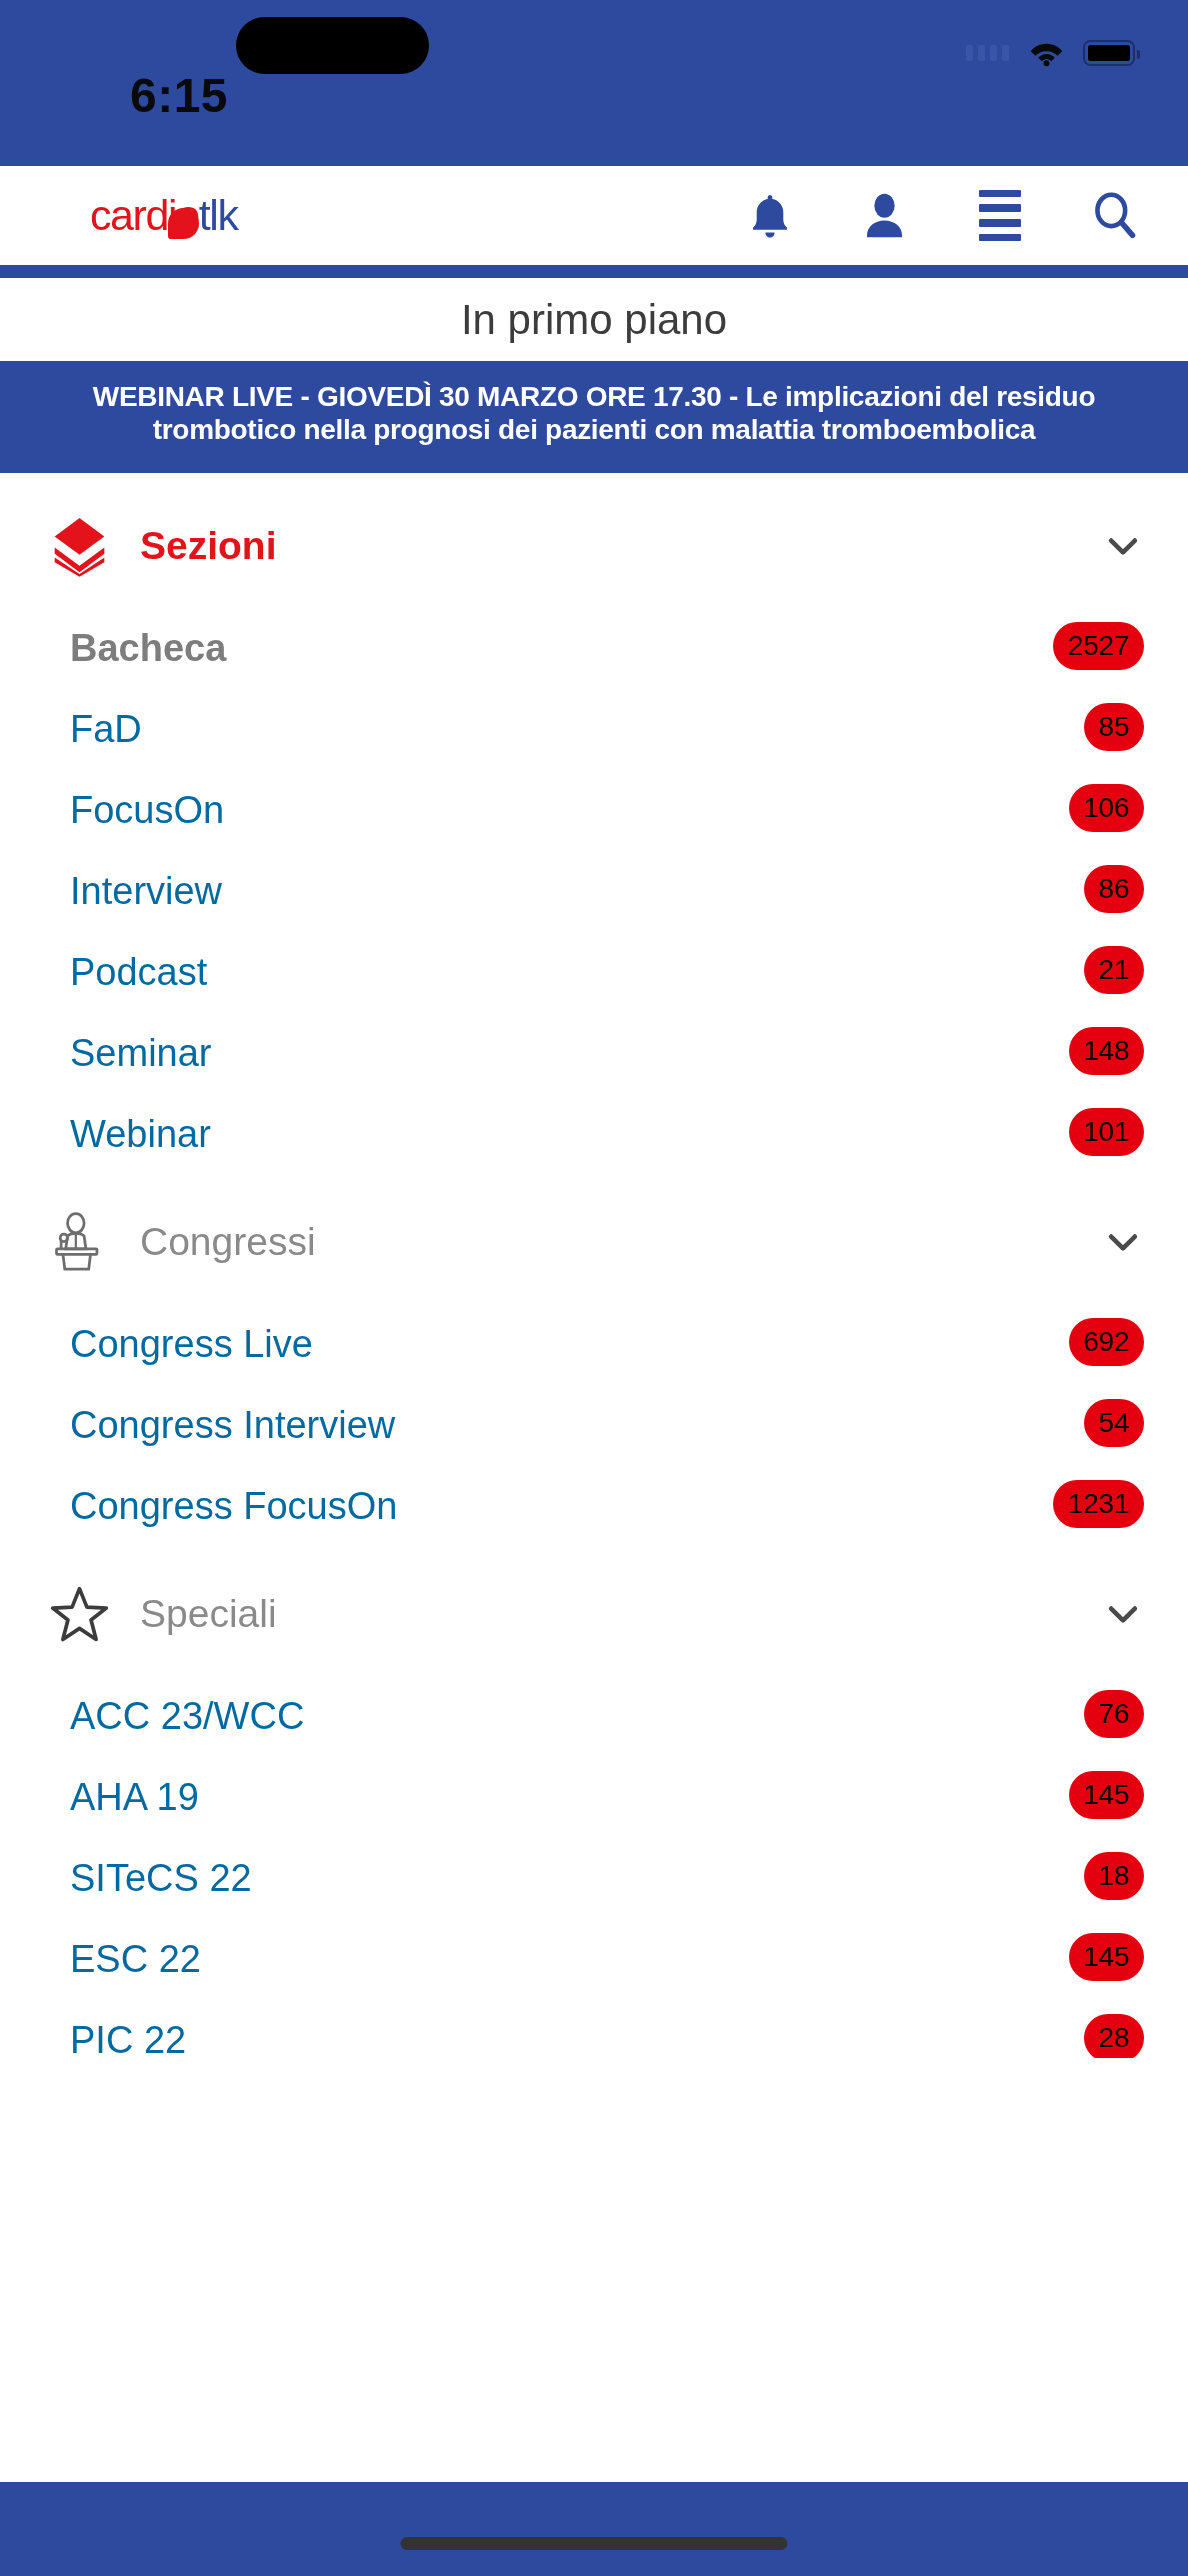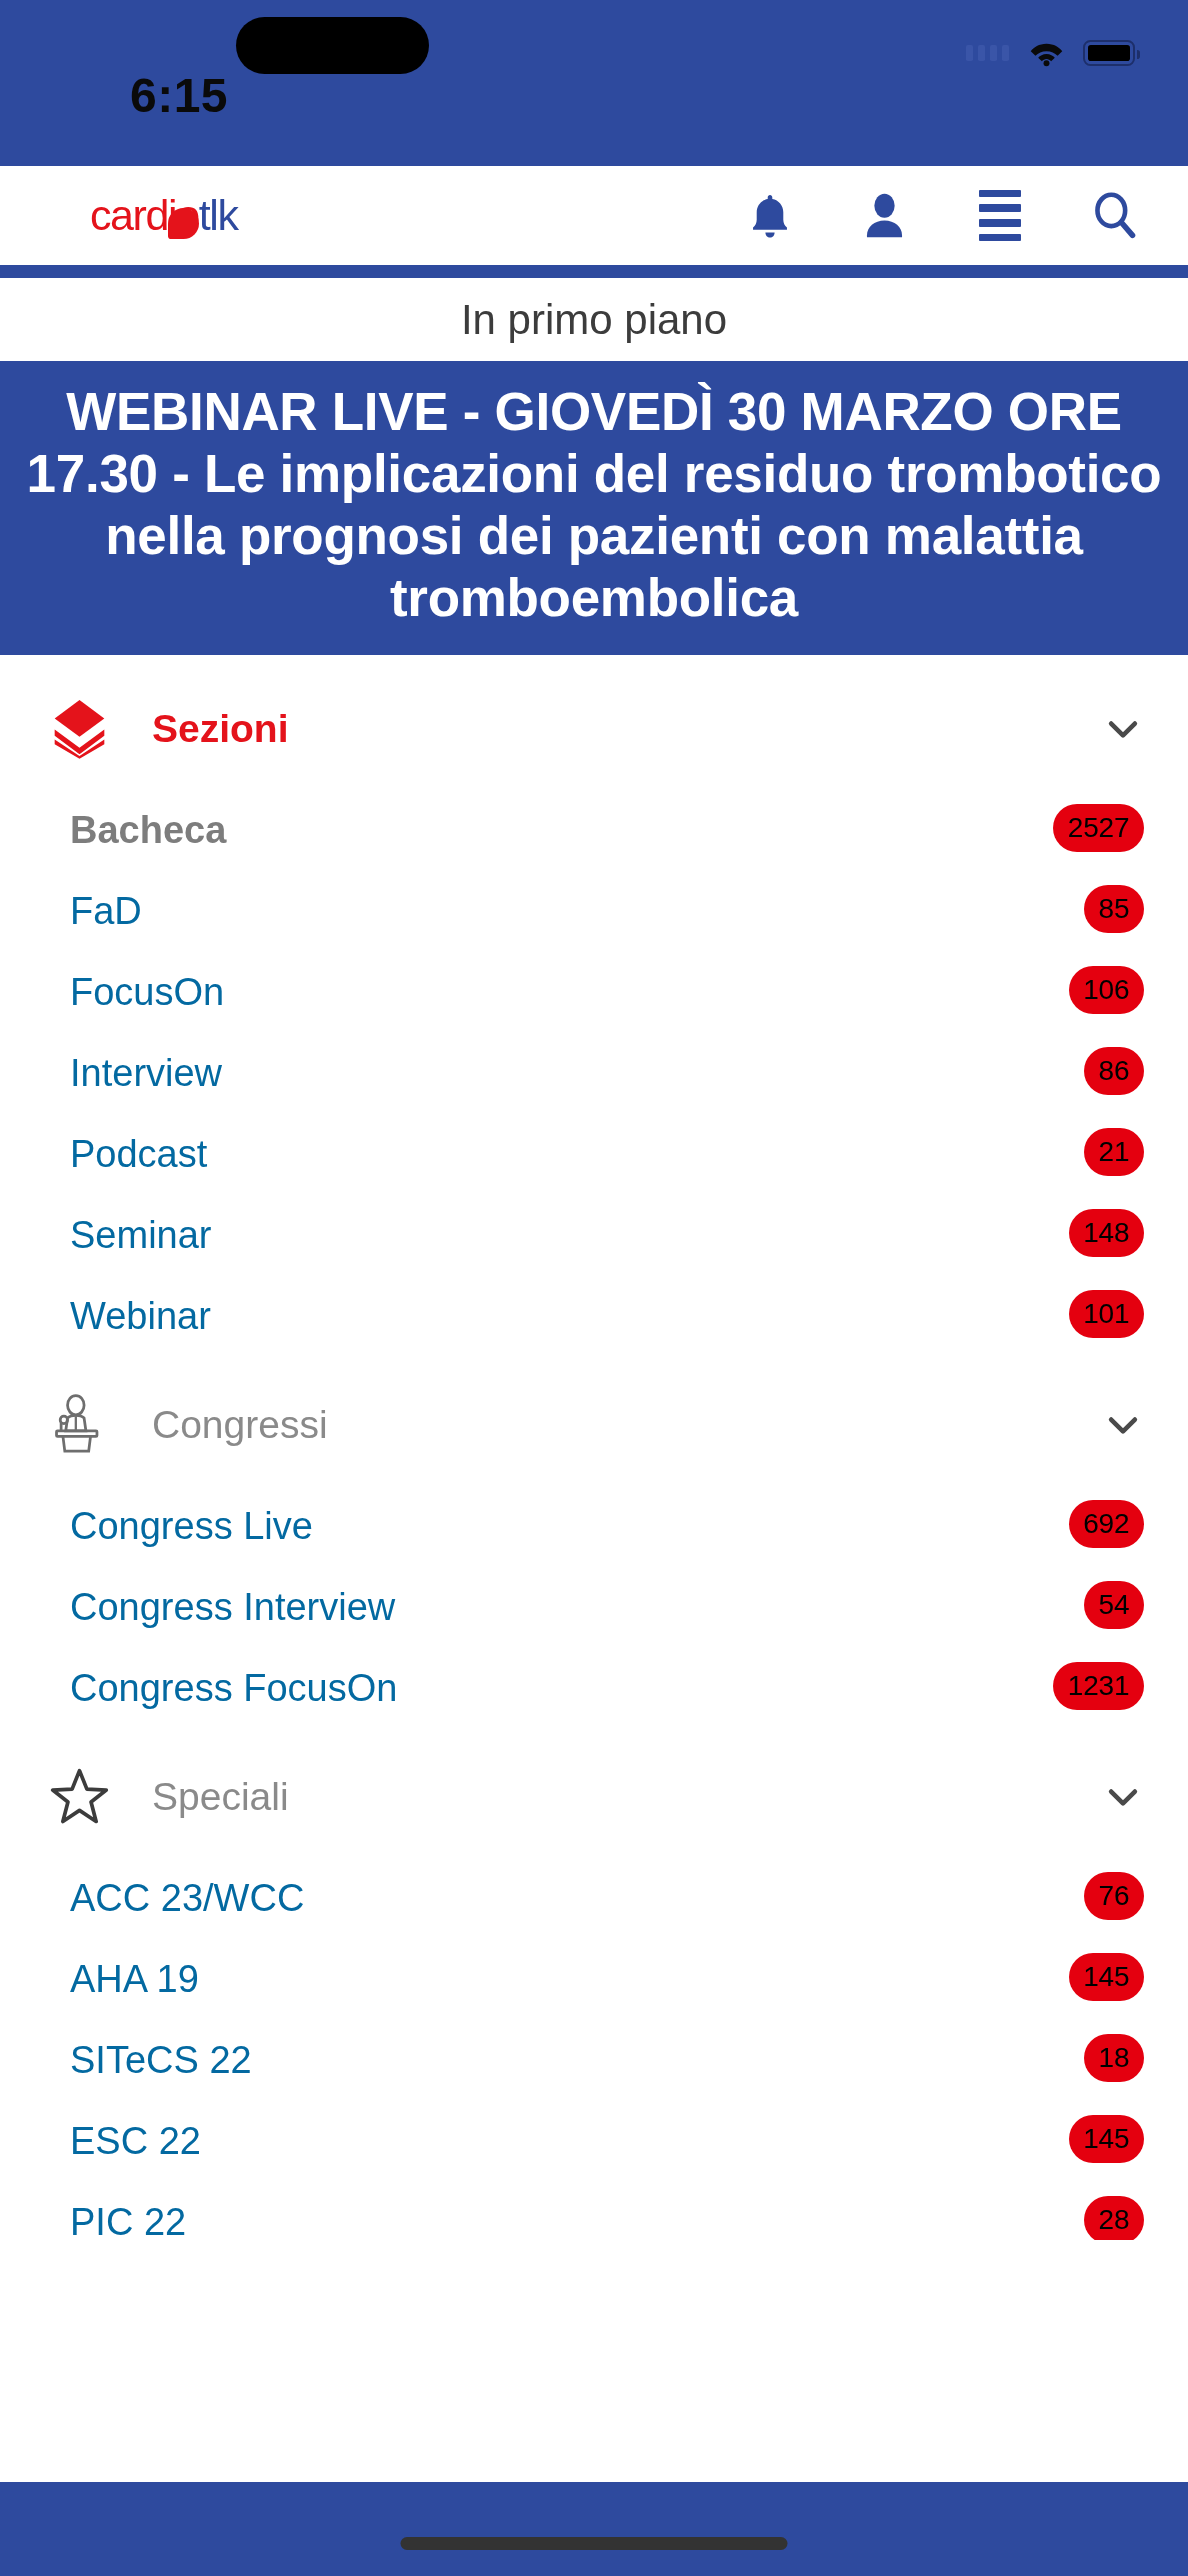--- a/index.html
+++ b/index.html
@@ -139,35 +139,34 @@
     background: #fff;
   }
   .feature-banner {
     width: 1188px;
     background: #2e4a9e;
     padding: 20px 26px 26px 26px;
     text-align: center;
   }
   .feature-banner p {
     color: #ffffff;
-    font-size: 53px;
+    font-size: 28px;
     font-weight: 700;
     line-height: 1.17;
     letter-spacing: -0.3px;
   }
 
   
   .menu { background: #ffffff; padding-top: 31px; }
   .section { margin-bottom: 44px; }
   .section-head {
     display: flex;
     align-items: center;
     height: 85px;
     padding: 0 44px 0 44px;
-    gap: 12px;
   }
   .section-icon {
     width: 70px;
     display: flex;
     align-items: center;
     justify-content: center;
     flex: 0 0 70px;
   }
   .section-label {
     margin-left: 26px;

